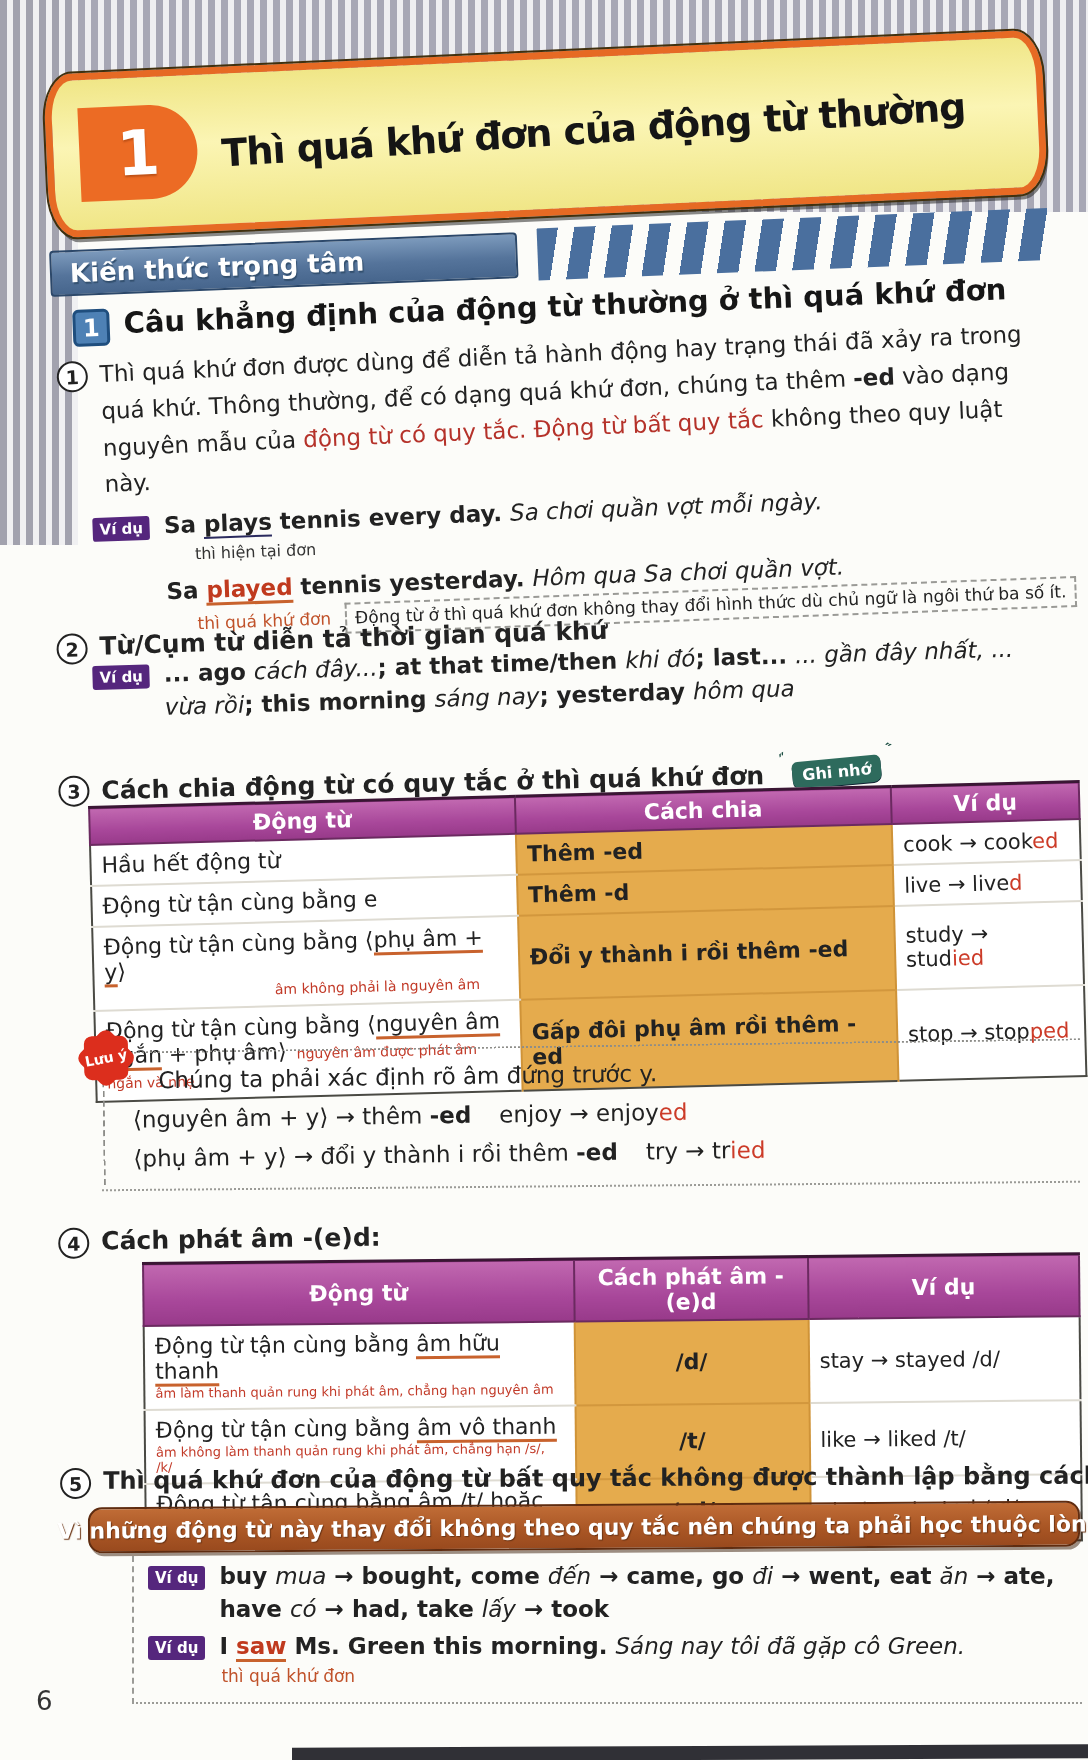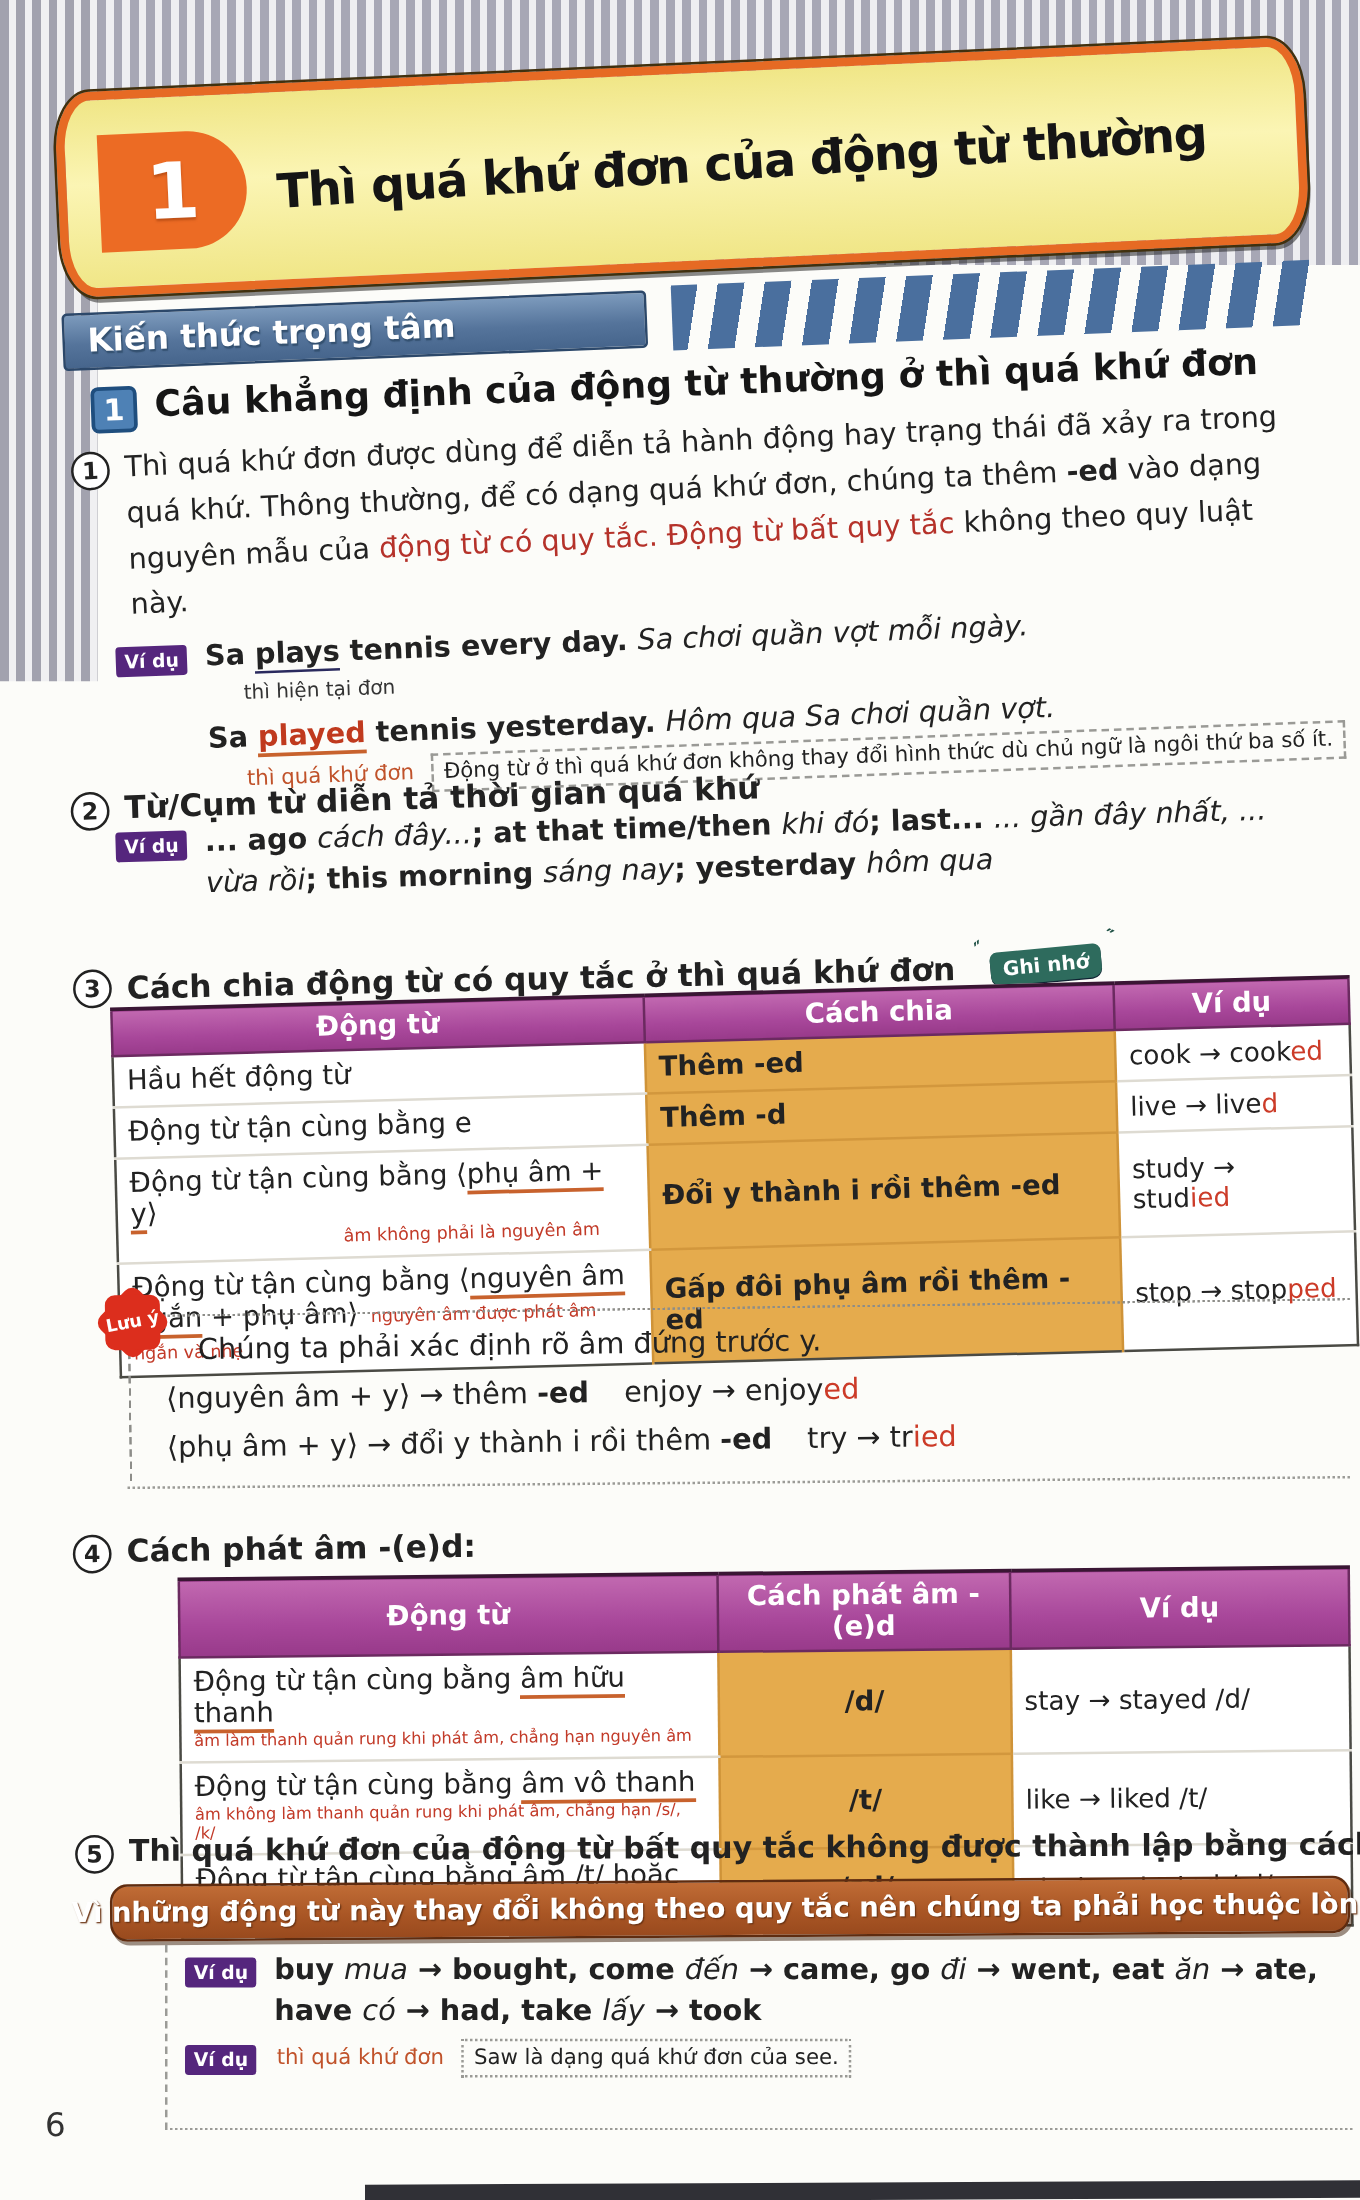--- a/index.html
+++ b/index.html
@@ -299,23 +299,23 @@
     <div class="sec5-box"></div>
 
     <div class="example ex5a">
       <span class="vidu">Ví dụ</span>
       <div class="ex-body"><span class="eng">buy </span><span class="vi-it">mua</span><span class="eng"> → bought, come </span><span class="vi-it">đến</span><span class="eng"> → came, go </span><span class="vi-it">đi</span><span class="eng"> → went, eat </span><span class="vi-it">ăn</span><span class="eng"> → ate, have </span><span class="vi-it">có</span><span class="eng"> → had, take </span><span class="vi-it">lấy</span><span class="eng"> → took</span></div>
     </div>
 
     <div class="example ex5b">
       <span class="vidu">Ví dụ</span>
       <div class="ex-body">
+        <div class="ex-line"><span class="eng">I </span><span class="u-red">saw</span><span class="eng"> Ms. Green this morning. </span><span class="vi-it">Sáng nay tôi đã gặp cô Green.</span></div>
         <div class="ex-sub" style="margin-left:2px;">
             <span class="sub-red">thì quá khứ đơn</span>
-            <span class="boxed-note">Saw là dạng quá khứ đơn của see.</span>
           </div>
       </div>
     </div>
 
     <div class="page-num">6</div>
     <div class="bottom-bar"></div>
   </div>
 </div>
 
 </body></html>

